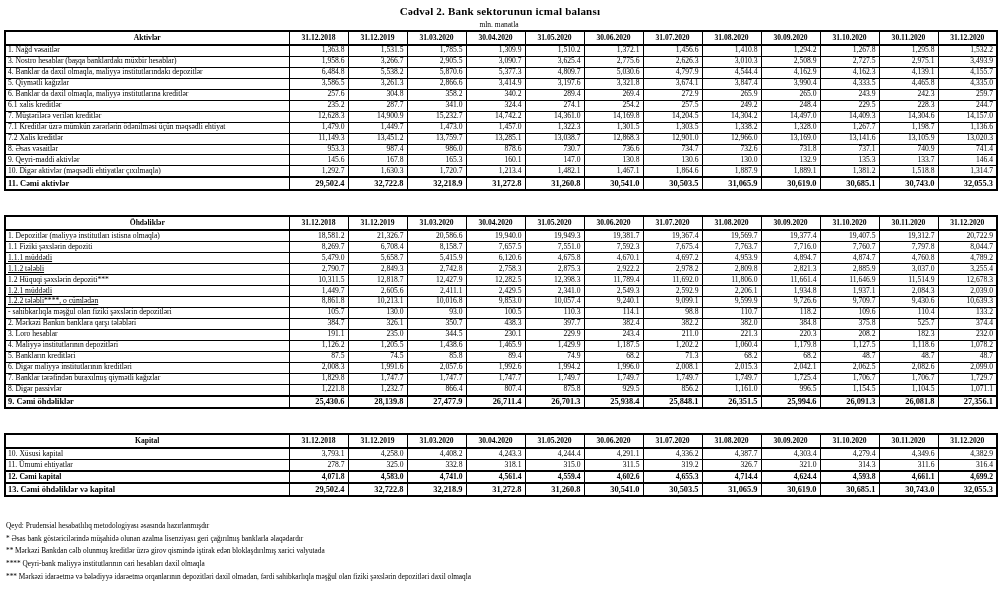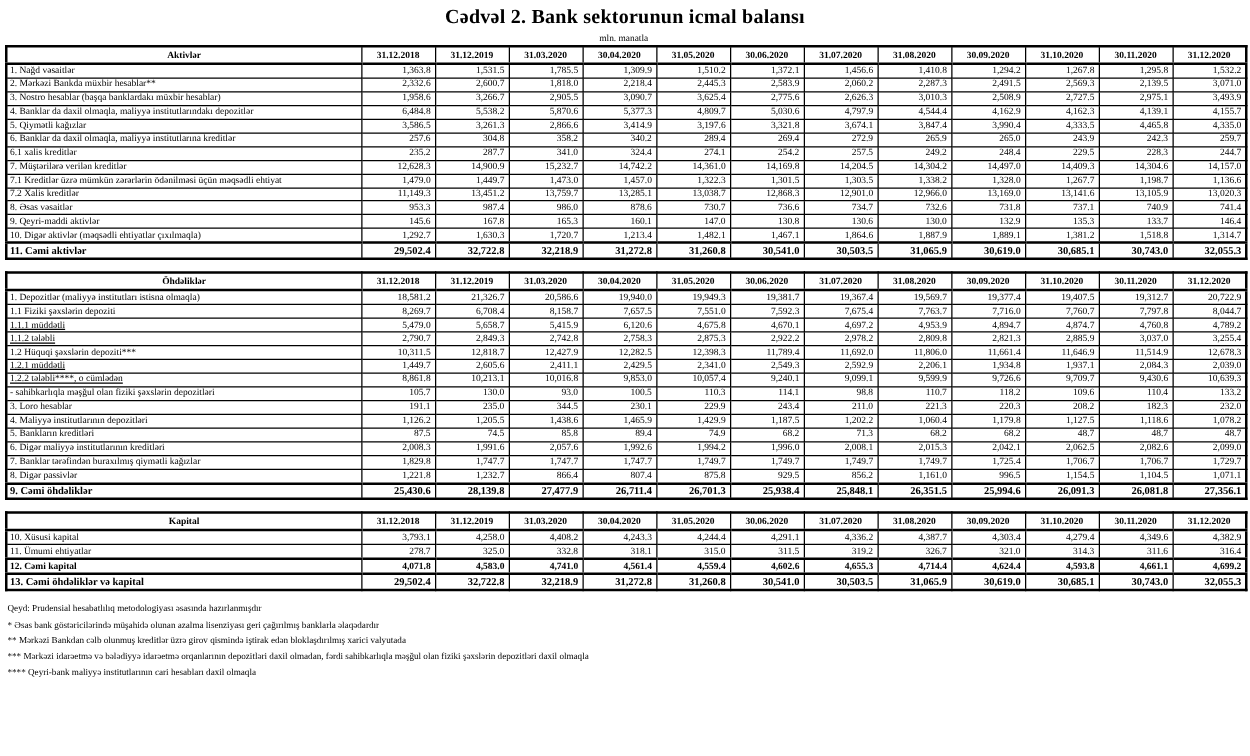--- a/index.html
+++ b/index.html
@@ -6,35 +6,35 @@
   html, body {
     width: 1000px; height: 605px;
     background: #ffffff;
     font-family: "Liberation Serif", "DejaVu Serif", serif;
     color: #000;
     overflow: hidden;
   }
   .page { padding: 3px 4px 0 4px; }
   .title {
     text-align: center;
-    font-size: 16px;
+    font-size: 11px;
     font-weight: bold;
     letter-spacing: 0.2px;
     margin-top: 2px;
   }
   .unit {
     text-align: center;
     font-size: 7.5px;
     margin: 3px 2px 1px 0;
   }
   table.balance {
     border-collapse: collapse;
     table-layout: fixed;
     width: 992px;
-    margin-bottom: 9px;
+    margin-bottom: 24px;
   }
   table.balance col.lbl { width: 284px; }
   table.balance col.num { width: 59px; }
   table.balance th, table.balance td {
     border: 1px solid #000;
     font-size: 7.6px;
     line-height: 1.18;
     padding: 0.5px 3px 0.5px 2px;
     vertical-align: middle;
     overflow: hidden;
@@ -112,35 +112,20 @@
             <td class="val">1,510.2</td>
             <td class="val">1,372.1</td>
             <td class="val">1,456.6</td>
             <td class="val">1,410.8</td>
             <td class="val">1,294.2</td>
             <td class="val">1,267.8</td>
             <td class="val">1,295.8</td>
             <td class="val">1,532.2</td>
           </tr>
           <tr>
-            <td class="lbl-cell">2. Mərkəzi Bankda müxbir hesablar**</td>
-            <td class="val">2,332.6</td>
-            <td class="val">2,600.7</td>
-            <td class="val">1,818.0</td>
-            <td class="val">2,218.4</td>
-            <td class="val">2,445.3</td>
-            <td class="val">2,583.9</td>
-            <td class="val">2,060.2</td>
-            <td class="val">2,287.3</td>
-            <td class="val">2,491.5</td>
-            <td class="val">2,569.3</td>
-            <td class="val">2,139.5</td>
-            <td class="val">3,071.0</td>
-          </tr>
-          <tr>
             <td class="lbl-cell">3. Nostro hesablar (başqa banklardakı müxbir hesablar)</td>
             <td class="val">1,958.6</td>
             <td class="val">3,266.7</td>
             <td class="val">2,905.5</td>
             <td class="val">3,090.7</td>
             <td class="val">3,625.4</td>
             <td class="val">2,775.6</td>
             <td class="val">2,626.3</td>
             <td class="val">3,010.3</td>
             <td class="val">2,508.9</td>
@@ -463,20 +448,35 @@
             <td class="val">110.3</td>
             <td class="val">114.1</td>
             <td class="val">98.8</td>
             <td class="val">110.7</td>
             <td class="val">118.2</td>
             <td class="val">109.6</td>
             <td class="val">110.4</td>
             <td class="val">133.2</td>
           </tr>
           <tr>
+            <td class="lbl-cell">2. Mərkəzi Bankın banklara qarşı tələbləri</td>
+            <td class="val">384.7</td>
+            <td class="val">326.1</td>
+            <td class="val">350.7</td>
+            <td class="val">438.3</td>
+            <td class="val">397.7</td>
+            <td class="val">382.4</td>
+            <td class="val">382.2</td>
+            <td class="val">382.0</td>
+            <td class="val">384.8</td>
+            <td class="val">375.8</td>
+            <td class="val">525.7</td>
+            <td class="val">374.4</td>
+          </tr>
+          <tr>
             <td class="lbl-cell">3. Loro hesablar</td>
             <td class="val">191.1</td>
             <td class="val">235.0</td>
             <td class="val">344.5</td>
             <td class="val">230.1</td>
             <td class="val">229.9</td>
             <td class="val">243.4</td>
             <td class="val">211.0</td>
             <td class="val">221.3</td>
             <td class="val">220.3</td>
@@ -670,16 +670,16 @@
             <td class="val">30,743.0</td>
             <td class="val">32,055.3</td>
           </tr>
         </tbody>
       </table>
     </div>
   <div class="footnotes" id="footnotes">
       <p>Qeyd: Prudensial hesabatlılıq metodologiyası əsasında hazırlanmışdır</p>
       <p>* Əsas bank göstəricilərində müşahidə olunan azalma lisenziyası geri çağırılmış banklarla əlaqədardır</p>
       <p>** Mərkəzi Bankdan cəlb olunmuş kreditlər üzrə girov qismində iştirak edən bloklaşdırılmış xarici valyutada</p>
+      <p>**** Qeyri-bank maliyyə institutlarının cari hesabları daxil olmaqla</p>
       <p>*** Mərkəzi idarəetmə və bələdiyyə idarəetmə orqanlarının depozitləri daxil olmadan, fərdi sahibkarlıqla məşğul olan fiziki şəxslərin depozitləri daxil olmaqla</p>
-      <p>**** Qeyri-bank maliyyə institutlarının cari hesabları daxil olmaqla</p>
     </div>
 </div>
 
 </body></html>

